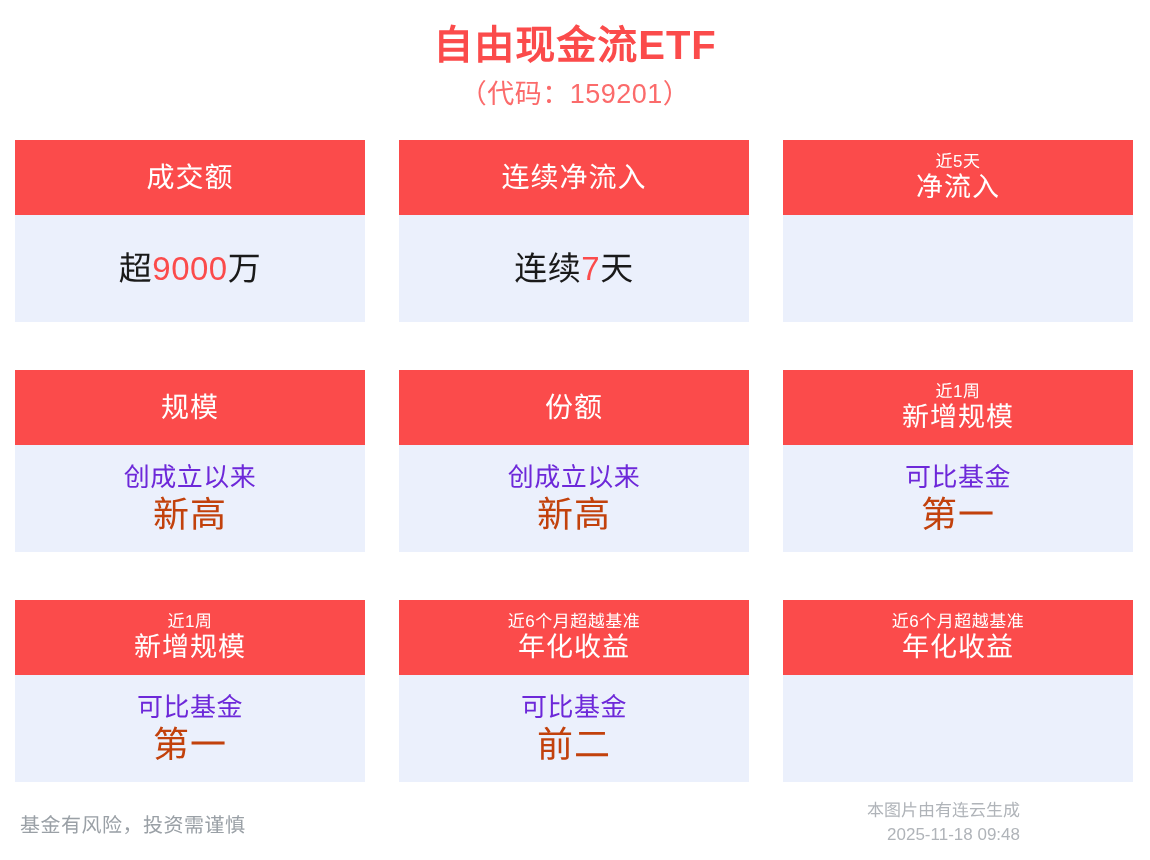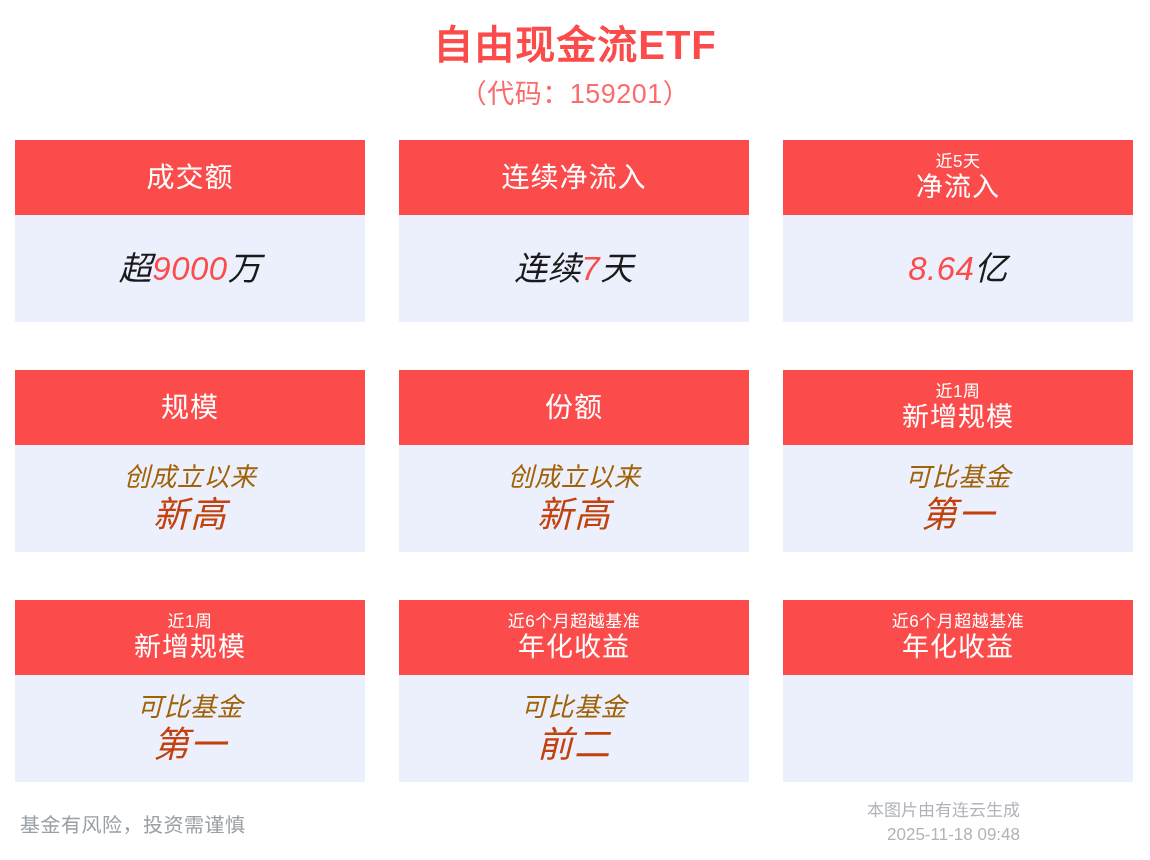--- a/index.html
+++ b/index.html
@@ -79,32 +79,31 @@
     font-size: 28px;
   }
   .card-body {
     height: 107px;
     display: flex;
     flex-direction: column;
     align-items: center;
     justify-content: center;
     text-align: left;
     background: #EBF0FC;
-    font-style: italic;
   }
   .body-one-line {
     font-size: 33px;
     line-height: 1.2;
     color: #1a1a1a;
     letter-spacing: 0.5px;
   }
   .body-top {
     font-size: 26px;
     line-height: 1.25;
-    color: #a16207;
+    color: #6d28d9;
     letter-spacing: 0.5px;
   }
   .body-bottom {
     font-size: 36px;
     line-height: 1.2;
     color: #c2410c;
     letter-spacing: 1px;
   }
   .accent { color: #FB4B4B; }
   .plain  { color: #1a1a1a; }
@@ -171,25 +170,20 @@
         <span class="plain">连续</span><span class="accent">7</span><span class="plain">天</span>
       </div>
     </div>
   </div>
 
   <div class="card">
     <div class="card-head">
       <div class="card-head-sub">近5天</div>
       <div class="card-head-main">净流入</div>
     </div>
-    <div class="card-body">
-      <div class="body-one-line">
-        <span class="accent">8.64</span><span class="plain">亿</span>
-      </div>
-    </div>
   </div>
 
   <div class="card">
     <div class="card-head single">
 
       <div class="card-head-main">规模</div>
     </div>
     <div class="card-body">
       <div class="body-top">创成立以来</div>
       <div class="body-bottom">新高</div>

